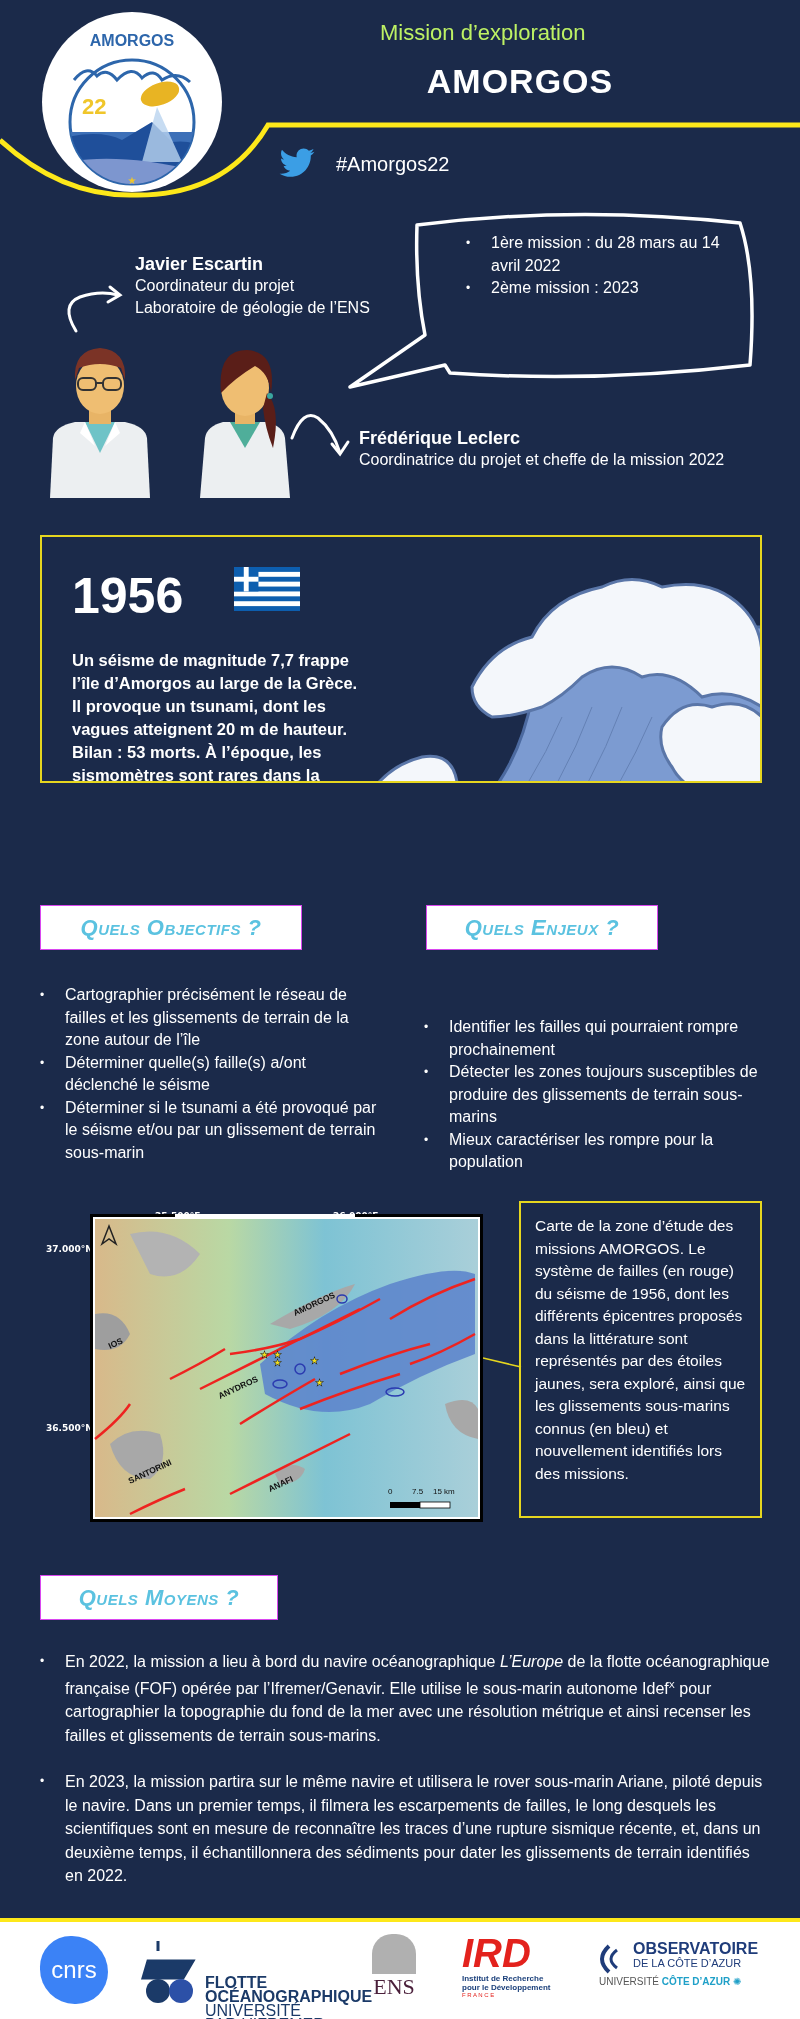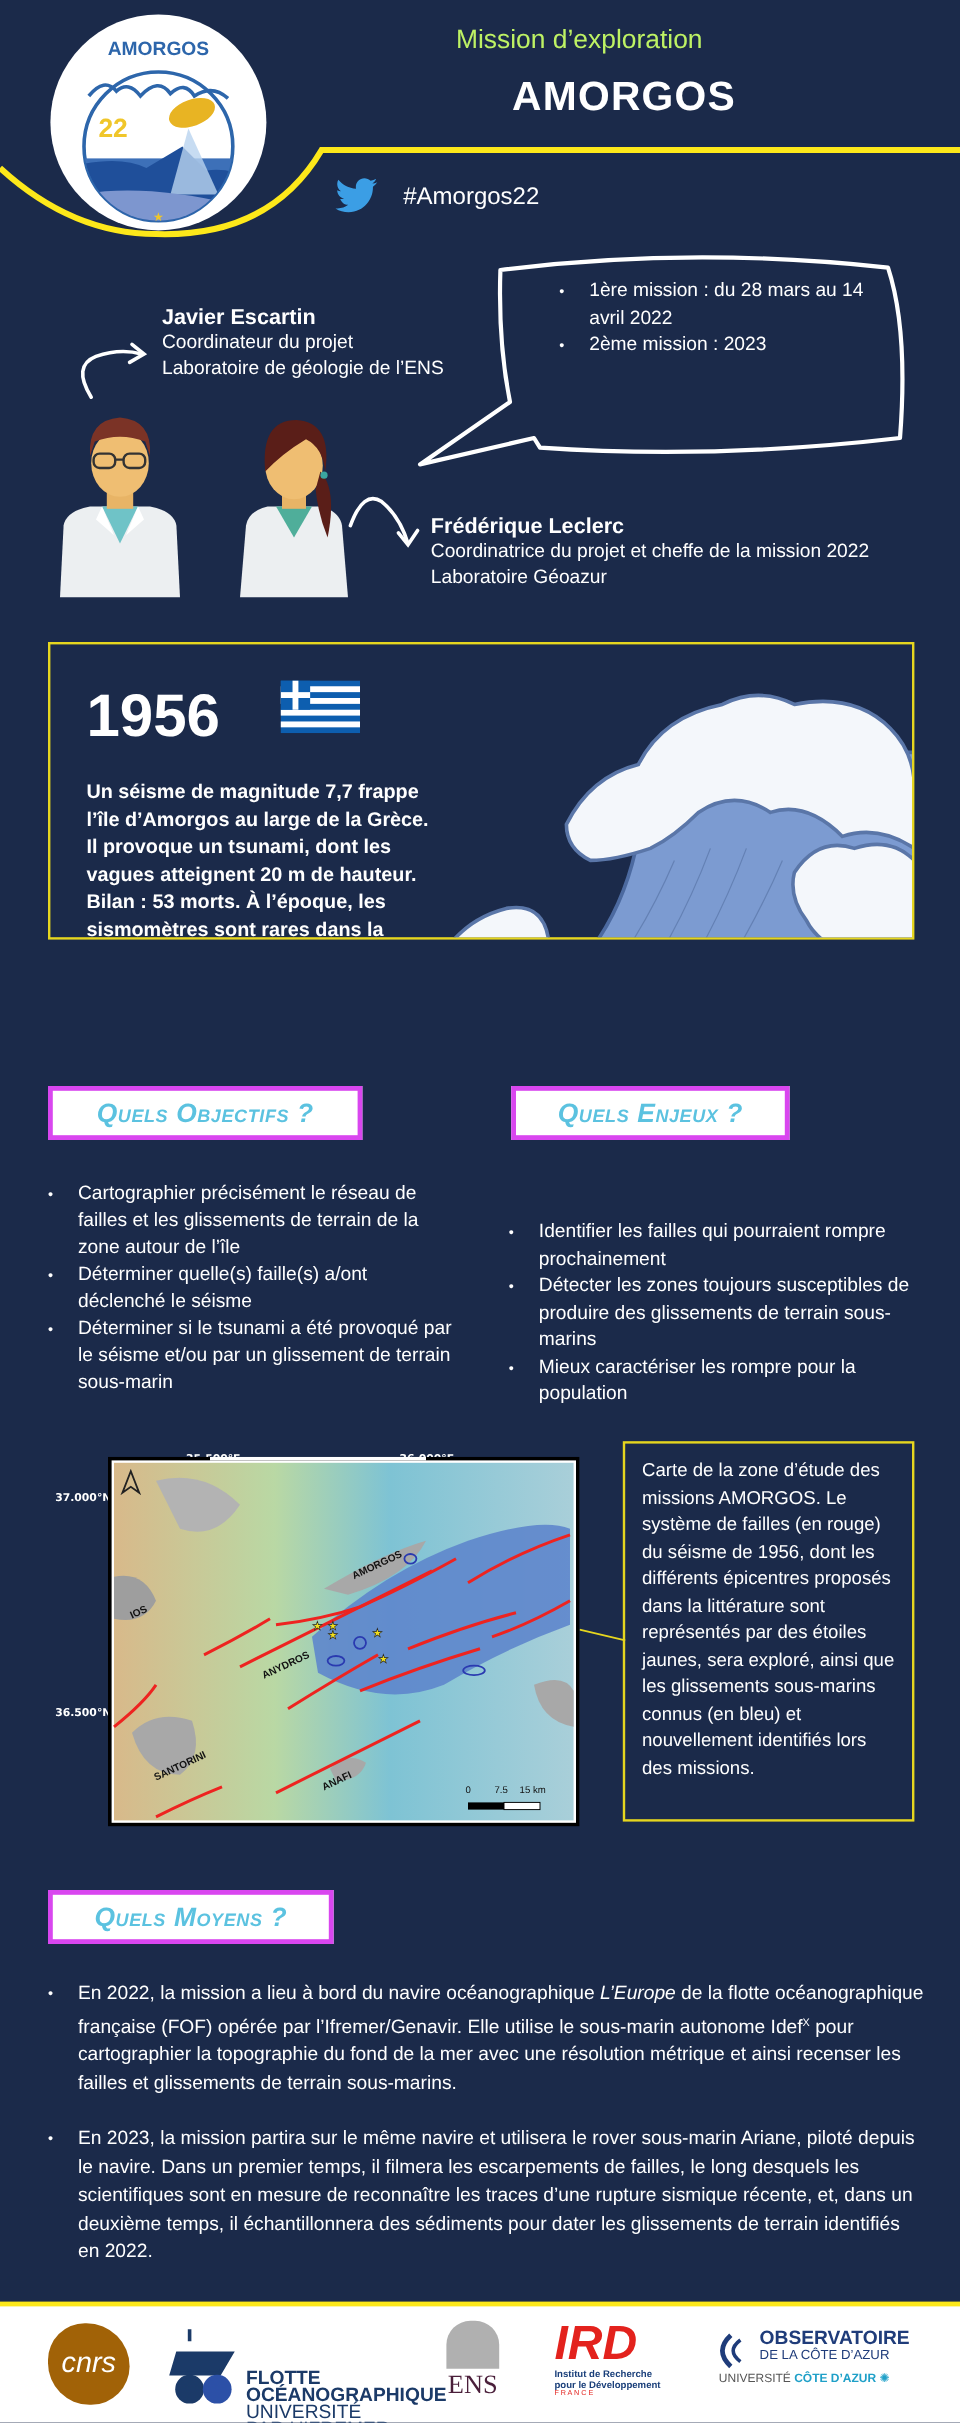--- a/index.html
+++ b/index.html
@@ -37,21 +37,21 @@
   .box1956 {
     position: absolute; left: 40px; top: 535px; width: 722px; height: 248px;
     border: 2px solid #e6d61f; overflow: hidden;
   }
   .year { position: absolute; left: 30px; top: 30px; font-size: 50px; font-weight: 700; font-family: "Liberation Sans", sans-serif; }
   .flag { position: absolute; left: 190px; top: 30px; width: 70px; height: 44px; }
   .desc1956 { position: absolute; left: 30px; top: 112px; width: 290px; font-size: 16.5px; font-weight: 700; line-height: 23px; font-family: "Liberation Sans", sans-serif; }
 
   
   .sec-label {
-    position: absolute; background: #fff; border: 4px solid #d946ef;
+    position: absolute; background: #fff; border: 1px solid #d946ef;
     color: #5bc2e0; font-style: italic; font-weight: 700; font-family: "Liberation Sans", sans-serif;
     display: flex; align-items: center; justify-content: center;
     font-size: 22px; font-variant: small-caps; letter-spacing: 0.5px;
   }
   .bullets { position: absolute; list-style: none; font-size: 16px; line-height: 22.5px; font-family: "Liberation Sans", sans-serif; }
   .bullets li { position: relative; padding-left: 25px; }
   .bullets li::before { content: "•"; position: absolute; left: 0; font-size: 12px; }
 
   
   .map-wrap { position: absolute; left: 90px; top: 1214px; width: 393px; height: 308px; }
@@ -140,21 +140,20 @@
   <circle cx="75" cy="58" r="3" fill="#3aa6a0"></circle>
 </svg>
 
 <svg class="abs" style="left:288px;top:408px" width="70" height="50" viewBox="0 0 70 50">
   <path d="M4 30 Q 15 0 30 10 Q 45 22 52 45" fill="none" stroke="#fff" stroke-width="3" stroke-linecap="round"></path>
   <path d="M44 36 L 52 46 L 60 34" fill="none" stroke="#fff" stroke-width="3" stroke-linecap="round"></path>
 </svg>
 <div class="abs" style="left:359px;top:428px">
   <div class="person-name">Frédérique Leclerc</div>
   <div class="person-role">Coordinatrice du projet et cheffe de la mission 2022</div>
-  <div class="person-role">Laboratoire Géoazur</div>
 </div>
 
 <svg class="abs" style="left:345px;top:205px" width="420" height="190" viewBox="0 0 420 190">
   <path d="M72 20 Q 230 0 395 18 Q 412 70 405 160 Q 250 178 105 168 Q 100 160 100 160 L 5 182 L 80 130 Q 70 80 72 20 Z" fill="none" stroke="#fff" stroke-width="3.5" stroke-linejoin="round"></path>
 </svg>
 <ul class="bubble-list abs" style="left:466px;top:232px;width:260px">
   <li>1ère mission : du 28 mars au 14 avril 2022</li>
   <li>2ème mission : 2023</li>
 </ul>
 
@@ -278,21 +277,21 @@
 <div class="map-caption">Carte de la zone d’étude des missions AMORGOS. Le système de failles (en rouge) du séisme de 1956, dont les différents épicentres proposés dans la littérature sont représentés par des étoiles jaunes, sera exploré, ainsi que les glissements sous-marins connus (en bleu) et nouvellement identifiés lors des missions.</div>
 
 <div class="sec-label" style="left:40px;top:1575px;width:238px;height:45px">Quels Moyens ?</div>
 <ul class="moyens-list">
   <li><span>En 2022, la mission a lieu à bord du navire océanographique </span><em>L’Europe</em><span> de la flotte océanographique française (FOF) opérée par l’Ifremer/Genavir. Elle utilise le sous-marin autonome Idef</span><sup style="font-size:9px">X</sup><span> pour cartographier la topographie du fond de la mer avec une résolution métrique et ainsi recenser les failles et glissements de terrain sous-marins.</span></li>
   <li>En 2023, la mission partira sur le même navire et utilisera le rover sous-marin Ariane, piloté depuis le navire. Dans un premier temps, il filmera les escarpements de failles, le long desquels les scientifiques sont en mesure de reconnaître les traces d’une rupture sismique récente, et, dans un deuxième temps, il échantillonnera des sédiments pour dater les glissements de terrain identifiés en 2022.</li>
 </ul>
 
 <div class="footer-stripe"></div>
 <div class="footer">
-  <div class="logo-item" style="left:40px;top:14px;width:68px;height:68px;border-radius:46% 54% 48% 52%;background:#a16207;display:flex;align-items:center;justify-content:center;font-style:italic;">
+  <div class="logo-item" style="left:40px;top:14px;width:68px;height:68px;border-radius:46% 54% 48% 52%;background:#3b82f6;display:flex;align-items:center;justify-content:center;">
     <span style="color:#fff;font-size:24px;">cnrs</span>
   </div>
   <div class="logo-item" style="left:133px;top:14px;width:210px;height:70px">
     <svg width="70" height="70" viewBox="0 0 70 70" style="position:absolute;left:0;top:0">
       <path d="M25 5 L 25 15 M15 25 L 60 25 L 50 42 L 10 42 Z" fill="#1b3a68" stroke="#1b3a68" stroke-width="3"></path>
       <circle cx="25" cy="55" r="12" fill="#1b3a68"></circle>
       <circle cx="48" cy="55" r="12" fill="#2c50a7"></circle>
     </svg>
     <div style="position:absolute;left:72px;top:4px;color:#1b3a68;font-size:16px;line-height:14px;margin-top:36px;">
       <div style="font-weight:700">FLOTTE</div>

